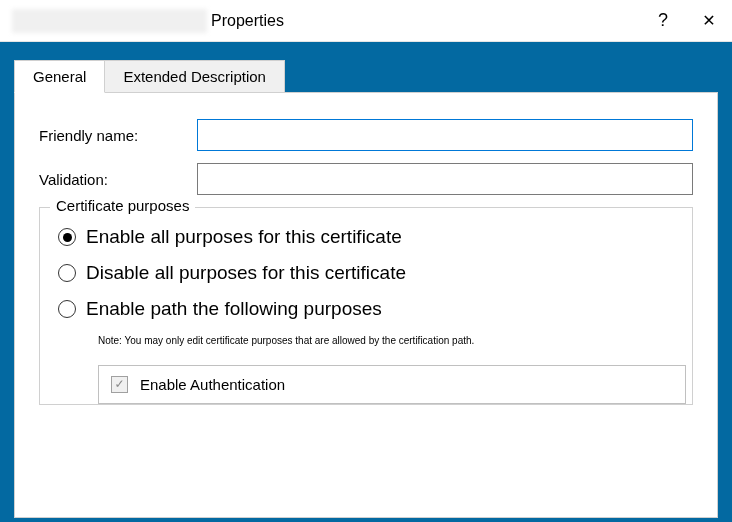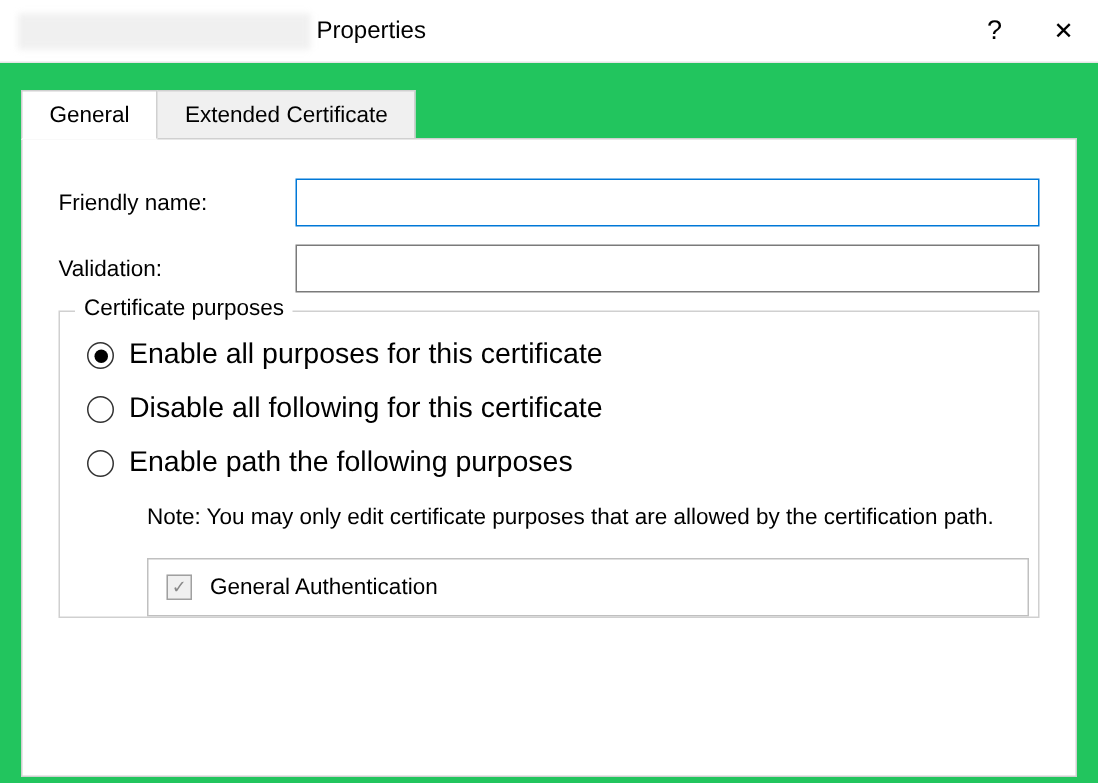--- a/index.html
+++ b/index.html
@@ -57,21 +57,21 @@
     .titlebar-close {
       width: 46px;
       text-align: center;
       font-size: 16px;
       cursor: pointer;
       padding: 8px 0;
     }
     
     .content-area {
       padding: 18px 14px 0 14px;
-      background: #22c55e;
+      background: #0369a1;
       height: calc(100% - 42px);
     }
     
     .tabs {
       display: flex;
       position: relative;
       z-index: 2;
     }
     
     .tab {
@@ -174,21 +174,21 @@
     }
     
     .radio-label {
       font-size: 19px;
     }
     
     .note-text {
       margin-left: 40px;
       margin-top: 4px;
       margin-bottom: 16px;
-      font-size: 15px;
+      font-size: 10px;
       line-height: 1.45;
       padding-right: 20px;
     }
     
     .purposes-list {
       margin-left: 40px;
       border: 1px solid #c0c0c0;
       background: #ffffff;
       padding: 10px 12px;
     }
@@ -230,21 +230,21 @@
   <div class="titlebar-help">?</div>
   <div class="titlebar-close">✕</div>
 </div>
 
 <div class="content-area">
   <div class="tabs">
     <div class="tab active">
       <span>General</span>
     </div>
     <div class="tab">
-      <span>Extended Certificate</span>
+      <span>Extended Description</span>
     </div>
   </div>
 
   <div class="tab-panel">
 
     <div class="form-row">
       <div class="form-label">Friendly name:</div>
       <input type="text" class="text-input focused" autofocus="" value="" style="">
     </div>
 
@@ -260,37 +260,37 @@
         <div class="radio-circle">
           <div class="radio-dot"></div>
         </div>
         <div class="radio-label">Enable all purposes for this certificate</div>
       </div>
 
       <div class="radio-row">
         <div class="radio-circle">
           
         </div>
-        <div class="radio-label">Disable all following for this certificate</div>
+        <div class="radio-label">Disable all purposes for this certificate</div>
       </div>
 
       <div class="radio-row">
         <div class="radio-circle">
           
         </div>
         <div class="radio-label">Enable path the following purposes</div>
       </div>
 
       <div class="note-text">Note: You may only edit certificate purposes that are allowed by the certification path.</div>
 
       <div class="purposes-list">
         <div class="purpose-item">
           <div class="checkbox-box">
             <span class="checkbox-check">✓</span>
           </div>
-          <div class="purpose-label">General Authentication</div>
+          <div class="purpose-label">Enable Authentication</div>
         </div>
       </div>
 
     </div>
 
   </div>
 </div>
 
 </body></html>

